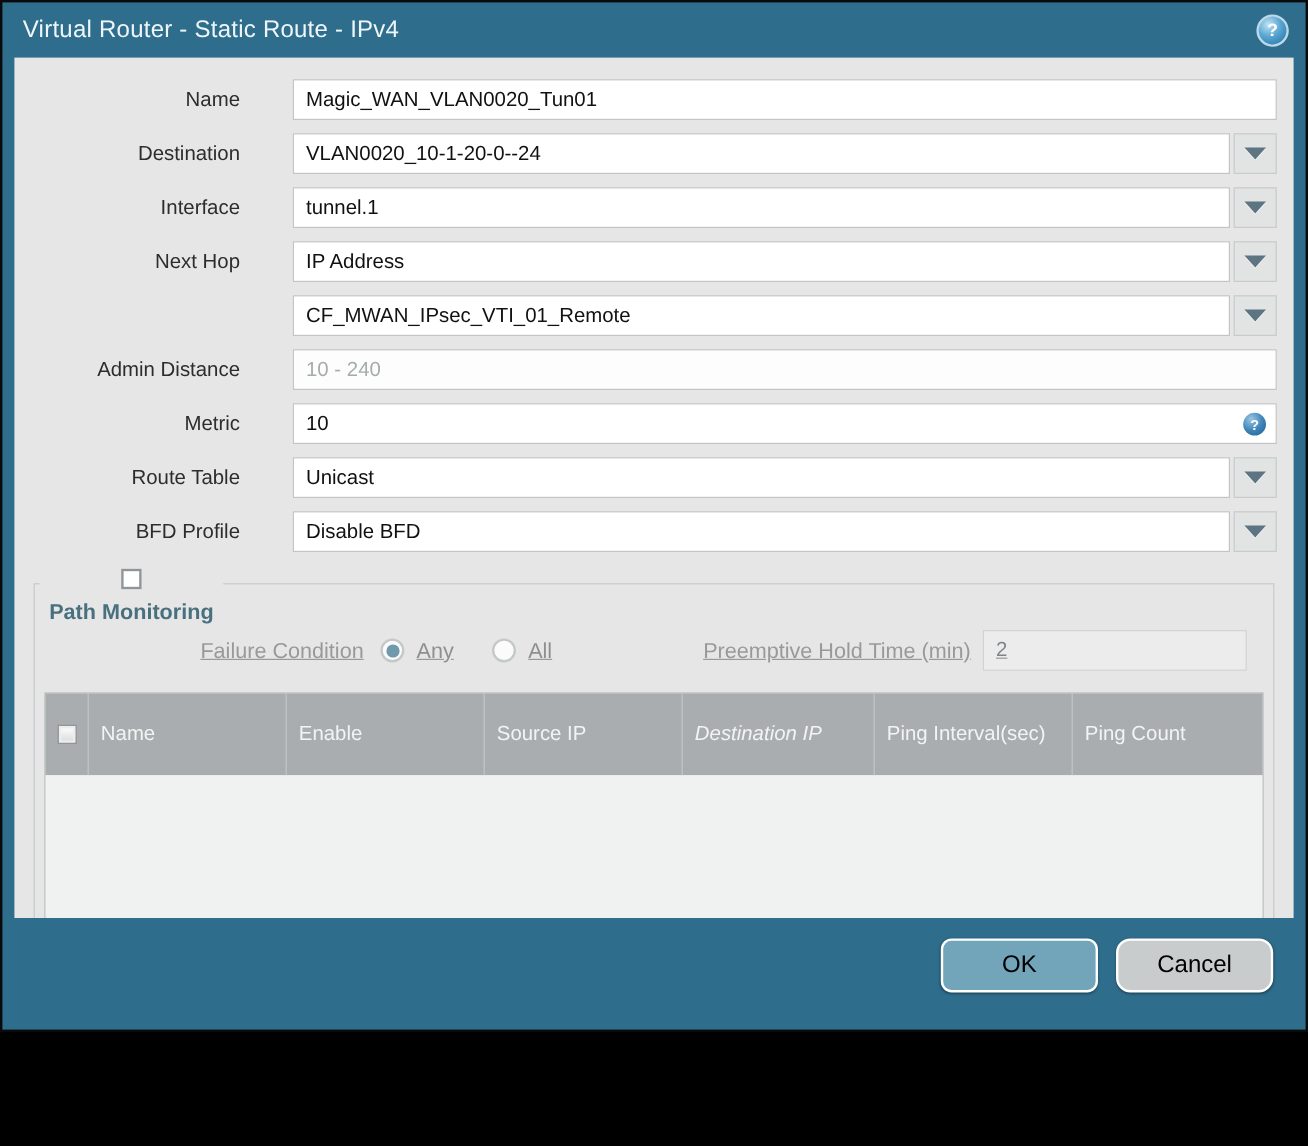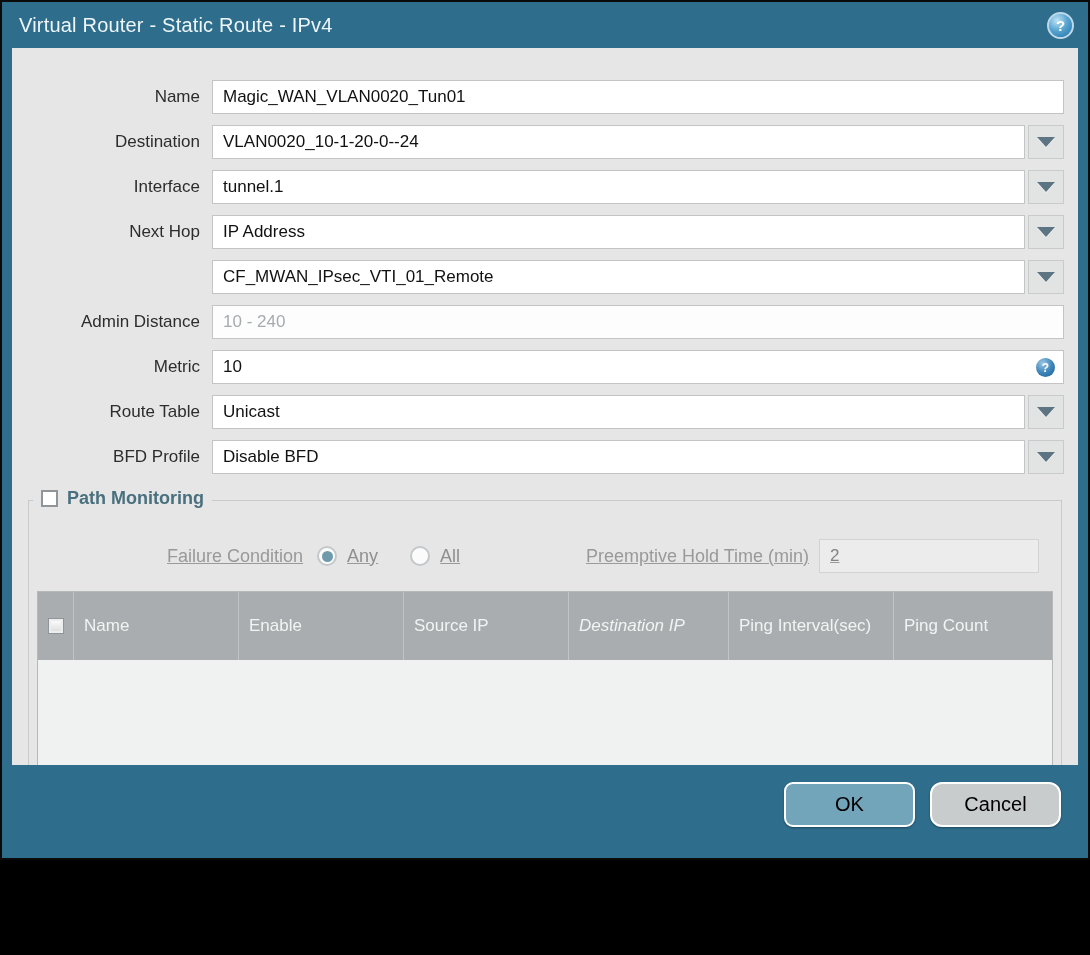--- a/index.html
+++ b/index.html
@@ -17,31 +17,31 @@
   .title { color:#eef6fa; font-size:20px; letter-spacing:.2px; }
   .help-btn {
     margin-left:auto; width:27px; height:27px; border-radius:50%;
     background:radial-gradient(circle at 35% 28%, #bfe3f4 0%, #5aa6d2 45%, #1e6fa5 100%);
     border:2px solid #bcd9ea; color:#fff; font-weight:bold; font-size:15px;
     display:flex; align-items:center; justify-content:center; cursor:pointer;
   }
 
   
   .content {
-    flex:1 1 auto; margin:0 10px; background:#e6e6e6; padding-top:32px;
+    flex:1 1 auto; margin:0 10px; background:#e6e6e6; padding-top:18px;
     overflow:hidden;
   }
 
   .row { display:flex; align-items:center; margin:11px 14px 0 0; }
   .row:first-child { margin-top:0; }
   .row .lbl {
     flex:0 0 200px; text-align:right; padding-right:12px;
     font-size:17px; color:#2d2d2d; white-space:nowrap;
   }
-  .field { flex:1 1 auto; display:flex; align-items:flex-end; position:relative; }
+  .field { flex:1 1 auto; display:flex; align-items:flex-end; position:relative;margin-left:32px; }
   .field input {
     flex:1 1 auto; height:34px; border:1px solid #c3c4c5; background:#fff;
     font-family:inherit; font-size:17px; color:#111; padding:0 10px; outline:none; min-width:0;
   }
   .field input::placeholder { color:#a6abad; opacity:1; }
   .dd-btn {
     flex:0 0 36px; margin-left:3px; height:34px; background:#e2e3e3;
     border:1px solid #c9cacb; display:flex; align-items:center; justify-content:center; cursor:pointer;
   }
   .dd-arrow { width:0; height:0; border-left:9px solid transparent; border-right:9px solid transparent; border-top:10px solid #5d7482; filter:drop-shadow(0 1px 0 rgba(255,255,255,.6)); }
@@ -52,21 +52,21 @@
   }
   input.dim { background:#fdfdfd; }
 
   
   .pm {
     position:relative; margin:26px 16px 0 16px; border:1px solid #c9cacb;
     padding:34px 8px 16px 8px;
   }
   .pm-legend {
     position:absolute; top:-13px; left:4px; background:#e6e6e6; padding:0 8px;
-    display:flex; align-items:center; gap:9px;
+    display:flex; align-items:center; gap:9px;flex-direction:column;
   }
   .pm-checkbox { width:17px; height:17px; background:#fff; border:2px solid #8f9599; cursor:pointer; }
   .pm-title { font-size:18px; font-weight:bold; color:#49707e; }
 
   .cond-row { display:flex; align-items:center; margin:4px 14px 18px 130px; color:#9a9a9a;text-decoration:underline; }
   .cond-lbl { font-size:18px; color:#999; margin-right:14px; white-space:nowrap; }
   .radio-opt { display:flex; align-items:center; margin-right:32px; cursor:pointer; }
   .radio {
     width:20px; height:20px; border-radius:50%; background:#fbfbfb; border:2px solid #c4c8ca;
     display:flex; align-items:center; justify-content:center; margin-right:10px;

